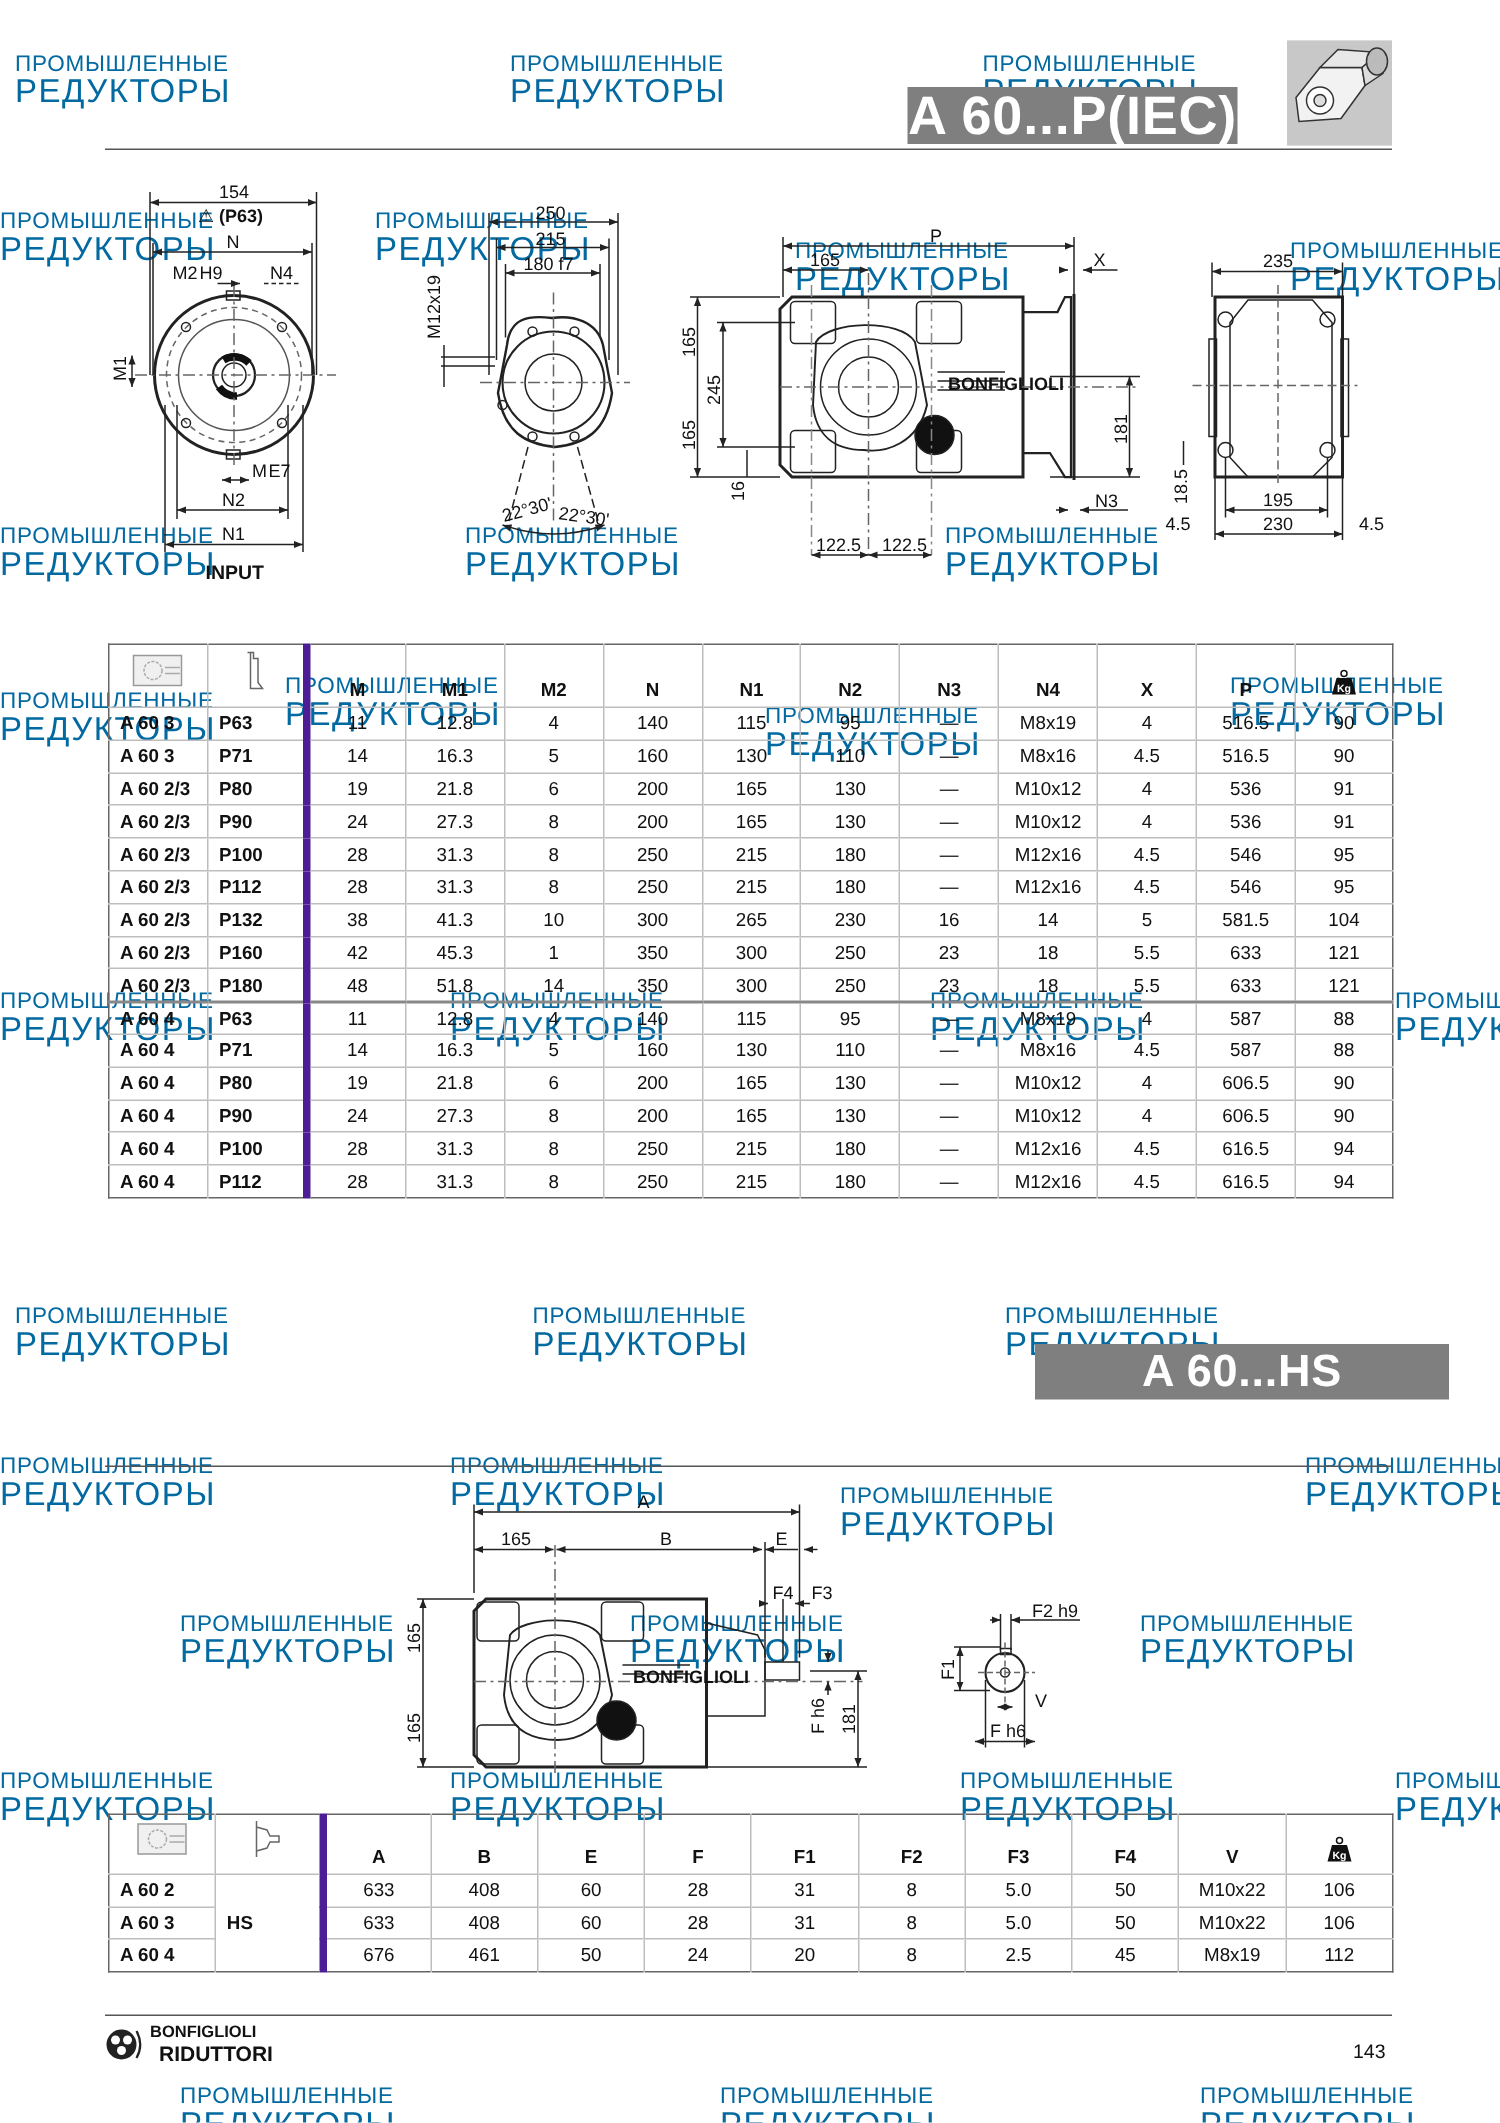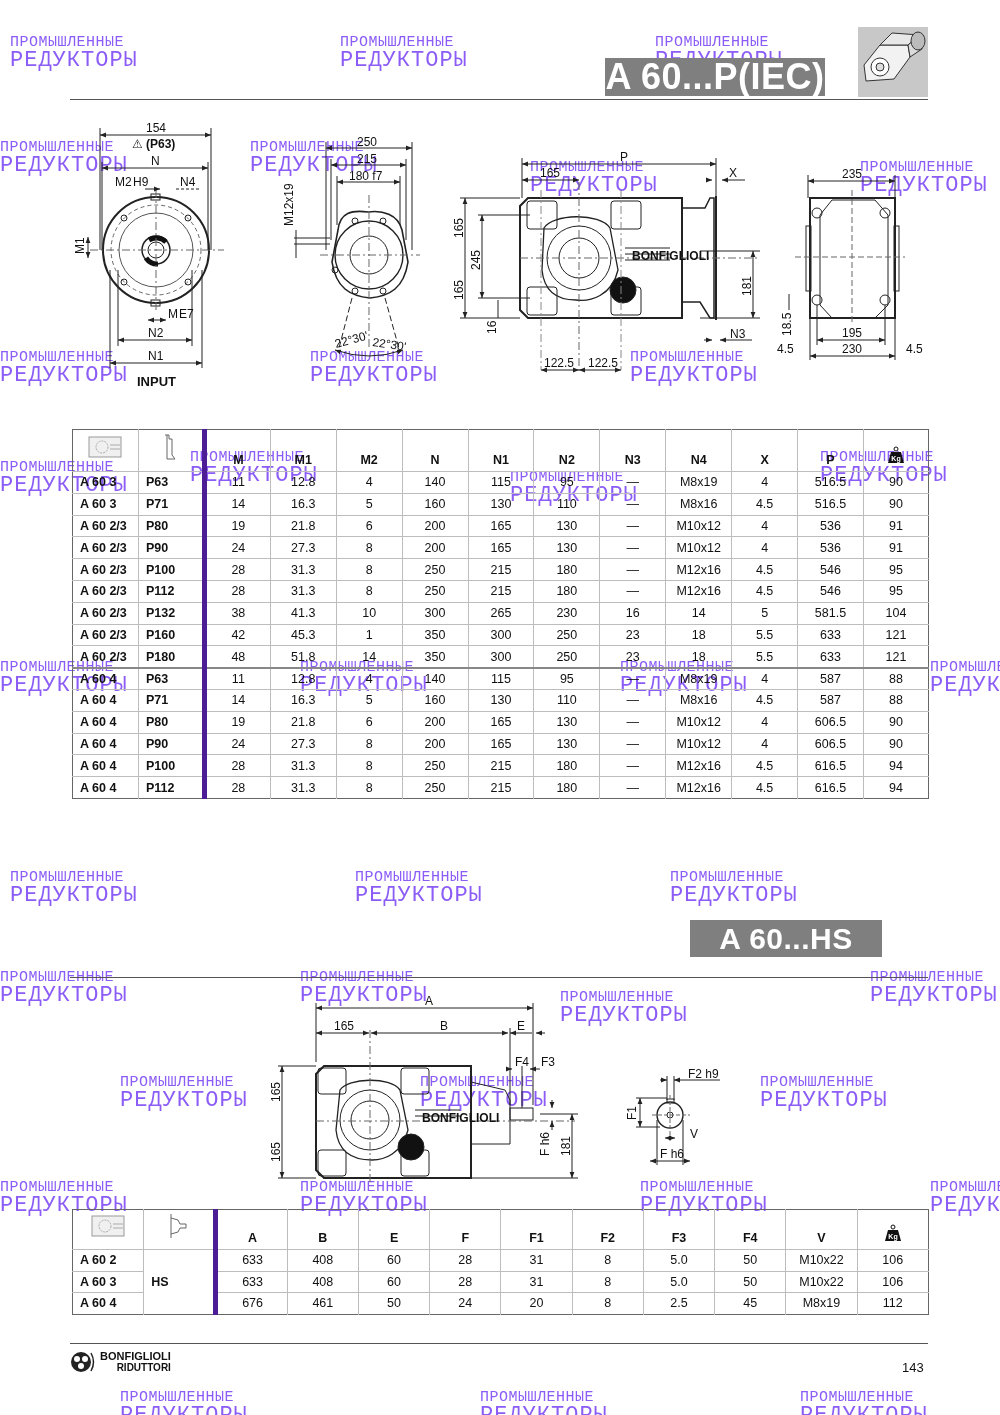--- a/index.html
+++ b/index.html
@@ -1,50 +1,50 @@
 <!DOCTYPE html>
 <html><head>
 <meta charset="utf-8">
 <style>
   * { box-sizing: border-box; margin: 0; padding: 0; }
   html, body { width: 1000px; height: 1415px; background: #ffffff; overflow: hidden; }
   body { position: relative; font-family: "Liberation Sans", sans-serif; color: #111; }
 
   
-  .wm { position: absolute; color: #8b5cf6; font-family: Liberation Mono, monospace; line-height: 1; pointer-events: none; z-index: 0; }
+  .wm { position: absolute; color: #0369a1; font-family: Liberation Sans, sans-serif; line-height: 1; pointer-events: none; z-index: 0; }
   .wm .l1 { font-size: 15px; letter-spacing: 0.5px; }
   .wm .l2 { font-size: 22px; letter-spacing: 1px; }
 
   .layer { position: absolute; z-index: 1; }
 
   
   .banner { position: absolute; background: #7f7f7f; color: #fff; font-weight: bold; font-family: "Liberation Sans", sans-serif; display: flex; align-items: center; justify-content: center; }
   .banner-1 { left: 605px; top: 58px; width: 220px; height: 38px; font-size: 36px; letter-spacing: 0.5px; }
-  .banner-2 { left: 690px; top: 920px; width: 192px; height: 37px; font-size: 30px; letter-spacing: 0.5px; }
+  .banner-2 { left: 690px; top: 896px; width: 276px; height: 37px; font-size: 30px; letter-spacing: 0.5px; }
   .product-thumb { position: absolute; left: 858px; top: 27px; width: 70px; height: 70px; background: #c8c8c8; }
   .rule { position: absolute; height: 1px; background: #555; }
 
   
   table.spec { position: absolute; border-collapse: collapse; font-family: "Liberation Sans", sans-serif; font-size: 12.5px; color: #111; background: transparent; }
   table.spec td, table.spec th { text-align: center; padding: 0; white-space: nowrap; }
   table.spec { border: 1.5px solid #666; }
   table.spec th { font-weight: bold; font-size: 12.5px; vertical-align: bottom; padding-bottom: 4px; }
   table.spec td.model, table.spec td.variant { text-align: left; font-weight: bold; padding-left: 7px; }
   table.spec td, table.spec th { border-left: 1px solid #bdbdbd; }
   table.spec tbody tr td { border-top: 1px solid #bdbdbd; }
   table.spec tbody tr.grp td { border-top: 2px solid #888; }
   table.spec .thick-r { border-right: 5px solid #4c1d95; }
   .hdr-icon { display: inline-block; }
 
   .dimtxt { font-family: "Liberation Sans", sans-serif; font-size: 12px; fill: #111; }
   .dimtxt-b { font-family: "Liberation Sans", sans-serif; font-size: 13px; font-weight: bold; fill: #111; }
 
   .footer-logo { position: absolute; left: 70px; top: 1350px; display: flex; align-items: center; gap: 4px; }
   .footer-logo .brand { font-size: 11px; font-weight: bold; line-height: 1.05; font-family: "Liberation Sans", sans-serif; }
-  .footer-logo .brand .sub { padding-left: 6px; font-size: 10px; text-align: right; }
+  .footer-logo .brand .sub { padding-left: 6px; font-size: 14px; text-align: right; }
   .page-num { position: absolute; left: 902px; top: 1360px; font-size: 13px; }
 </style>
 </head>
 <body>
 
 <div id="wm-layer">
     <div class="wm" style="left: 10px; top: 35px;">
       <div class="l1">ПРОМЫШЛЕННЫЕ</div>
       <div class="l2">РЕДУКТОРЫ</div>
     </div>

